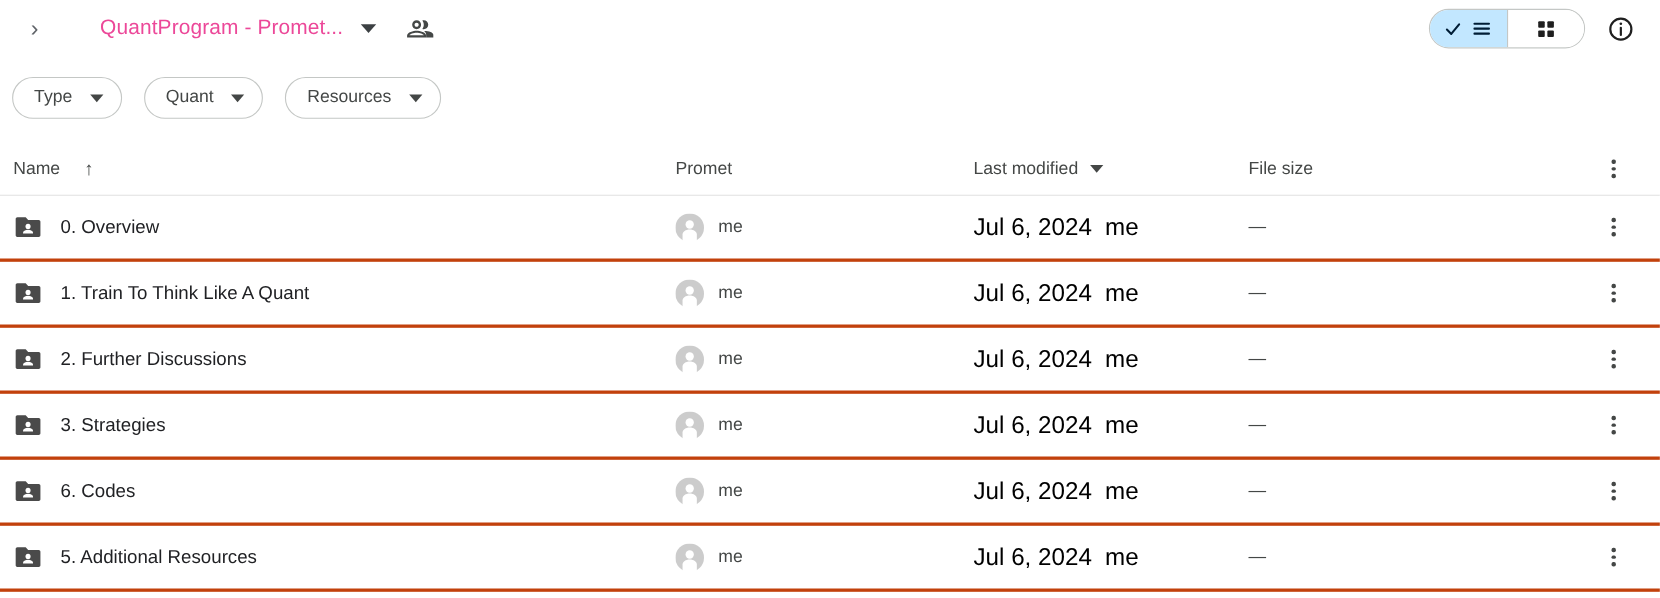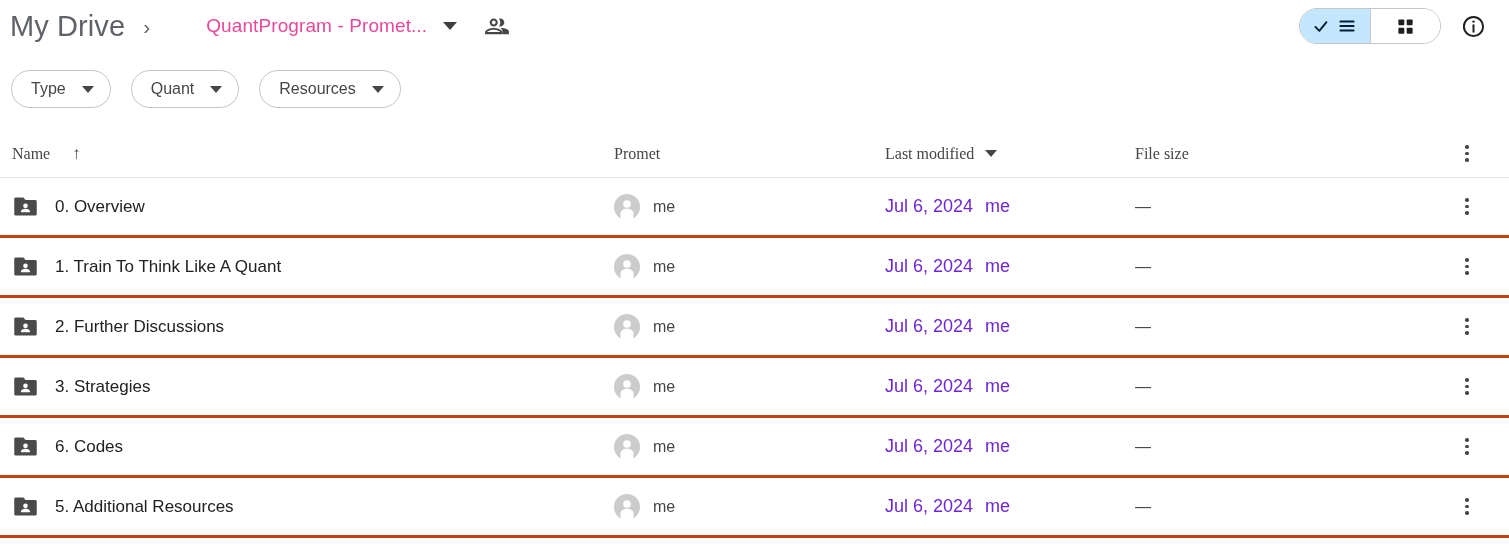--- a/index.html
+++ b/index.html
@@ -142,21 +142,20 @@
 
   .row-grid {
     display: grid;
     grid-template-columns: 12px 602px 271px 250px 320px 1fr;
     align-items: center;
   }
 
   .thead {
     height: 48px;
     border-bottom: 1px solid #e3e3e3;
-    font-family: Liberation Serif, serif;
   }
 
   .th {
     font-size: 16px;
     color: #444746;
     display: flex;
     align-items: center;
     white-space: nowrap;
   }
 
@@ -201,22 +200,22 @@
     display: flex;
     align-items: center;
     gap: 13px;
     font-size: 16px;
     color: #444746;
   }
 
   .avatar { flex: 0 0 auto; display: flex; }
 
   .cell-modified {
-    font-size: 18px;
-    color: #6d28d9;
+    font-size: 22px;
+    color: #000000;
     white-space: nowrap;
   }
   .cell-modified .by { margin-left: 12px; }
 
   .cell-size {
     font-size: 16px;
     color: #444746;
   }
 
   .cell-menu {
@@ -239,21 +238,20 @@
     background: #444746;
     border-radius: 50%;
   }
 </style>
 </head>
 <body>
 
 <div class="app">
 
   <div class="header">
-    <span class="crumb-root">My Drive</span>
     <span class="crumb-sep">›</span>
     <span class="crumb-current">QuantProgram - Promet...</span>
     <span class="crumb-caret"></span>
     <span class="people-icon">
       <svg width="26" height="26" viewBox="0 0 24 24" fill="#444746">
         <path d="M9 12.5c2.07 0 3.75-1.68 3.75-3.75S11.07 5 9 5 5.25 6.68 5.25 8.75 6.93 12.5 9 12.5zm0-5.5c.97 0 1.75.78 1.75 1.75S9.97 10.5 9 10.5 7.25 9.72 7.25 8.75 8.03 7 9 7z"></path>
         <path d="M9 13.75c-2.67 0-8 1.34-8 4v1.75h16v-1.75c0-2.66-5.33-4-8-4zm-6 3.75c.22-.72 3.31-2 6-2s5.78 1.28 6 2H3z"></path>
         <path d="M15.2 13.93c1.16.87 1.8 1.98 1.8 3.32v2.25h6v-2.25c0-2.19-3.5-3.22-7.8-3.32z"></path>
         <path d="M15 12.5c2.07 0 3.75-1.68 3.75-3.75S17.07 5 15 5c-.42 0-.82.07-1.2.2.75 1.02 1.2 2.27 1.2 3.55s-.45 2.53-1.2 3.55c.38.13.78.2 1.2.2z"></path>
       </svg>

